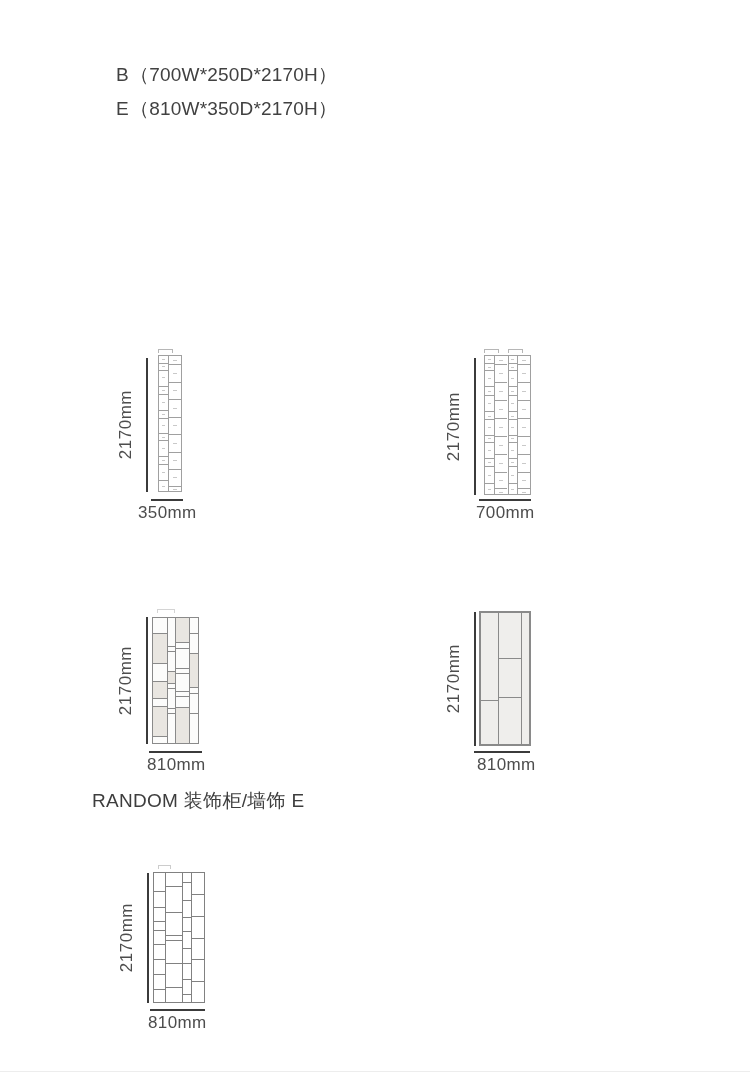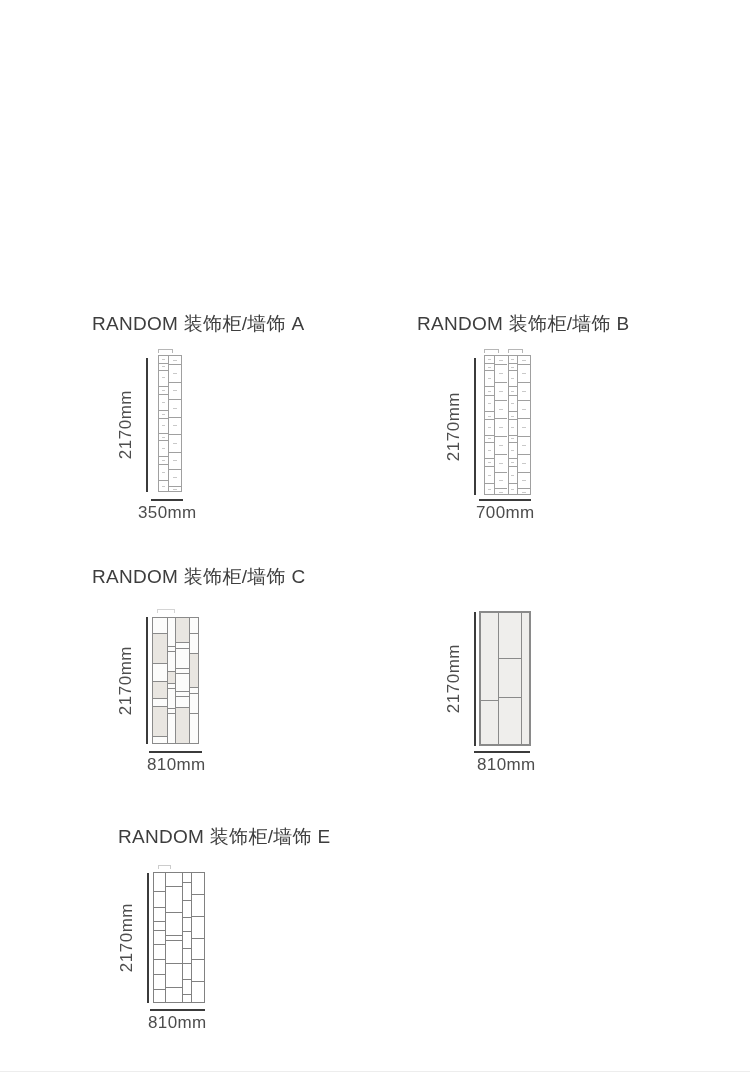--- a/index.html
+++ b/index.html
@@ -34,21 +34,21 @@
     position: absolute;
     font-size: 19px;
     color: #3d3d3d;
     letter-spacing: 0.3px;
     white-space: nowrap;
   }
   #title-a { left: 92px;  top: 311px; }
   #title-b { left: 417px; top: 311px; }
   #title-c { left: 92px;  top: 564px; }
   #title-d { left: 417px; top: 564px; }
-  #title-e { left: 92px;  top: 824px; margin-left: 26px; }
+  #title-e { left: 92px;  top: 788px; }
 
   
   .vline { position: absolute; width: 2px; background: #3b3b3b; }
   #vline-a { left: 146px; top: 358px; height: 134px; }
   #vline-b { left: 474px; top: 358px; height: 137px; }
   #vline-c { left: 146px; top: 617px; height: 127px; }
   #vline-d { left: 474px; top: 612px; height: 134px; }
   #vline-e { left: 147px; top: 873px; height: 130px; }
 
   .vlabel {
@@ -109,23 +109,28 @@
   #tick-b2 { left: 508px; top: 349px; width: 15px; }
   #tick-c  { left: 157px; top: 609px; width: 18px; border-color: #d4d4d4; }
   #tick-e  { left: 158px; top: 865px; width: 13px; border-color: #cccccc; }
 </style>
 </head>
 <body>
 
 <div id="page">
 
   <div class="spec-block">
+    <div class="spec-line indent">
+      <span class="spec-letter">B</span><span>（700W*250D*2170H）</span>
+    </div>
+    <div class="spec-line indent">
+      <span class="spec-letter">E</span><span>（810W*350D*2170H）</span>
+    </div>
   </div>
 
-  <div class="fig-title" id="title-a">RANDOM 装饰柜/墙饰 A</div>
   <div class="vlabel" id="vlabel-a">
       <span>2170mm</span>
     </div>
   <div class="vline" id="vline-a"></div>
   <div class="top-tick" id="tick-a"></div>
   <div class="drawing" id="draw-a" style="border: 1px solid rgb(160, 160, 160); background: rgb(255, 255, 255);">
       <div class="draw-col" style="left: 0%; width: 42%;">
         <div class="draw-cell" style="top: 0%; height: 5%;">
           <div class="cell-mark"></div>
         </div>
@@ -189,21 +194,20 @@
           <div class="cell-mark"></div>
         </div>
         <div class="draw-cell" style="top: 96%; height: 4%; border-top: 1px solid rgb(160, 160, 160);">
           <div class="cell-mark"></div>
         </div>
       </div>
     </div>
   <div class="hline" id="hline-a"></div>
   <div class="hlabel" id="hlabel-a">350mm</div>
 
-  <div class="fig-title" id="title-b">RANDOM 装饰柜/墙饰 B</div>
   <div class="vlabel" id="vlabel-b">
       <span>2170mm</span>
     </div>
   <div class="vline" id="vline-b"></div>
   <div class="top-tick" id="tick-b1"></div>
   <div class="top-tick" id="tick-b2"></div>
   <div class="drawing" id="draw-b" style="border: 1px solid rgb(160, 160, 160); background: rgb(255, 255, 255);">
       <div class="draw-col" style="left: 0%; width: 21%;">
         <div class="draw-cell" style="top: 0%; height: 5%;">
           <div class="cell-mark"></div>
@@ -335,21 +339,20 @@
           <div class="cell-mark"></div>
         </div>
         <div class="draw-cell" style="top: 96%; height: 4%; border-top: 1px solid rgb(160, 160, 160);">
           <div class="cell-mark"></div>
         </div>
       </div>
     </div>
   <div class="hline" id="hline-b"></div>
   <div class="hlabel" id="hlabel-b">700mm</div>
 
-  <div class="fig-title" id="title-c">RANDOM 装饰柜/墙饰 C</div>
   <div class="vlabel" id="vlabel-c">
       <span>2170mm</span>
     </div>
   <div class="vline" id="vline-c"></div>
   <div class="top-tick" id="tick-c"></div>
   <div class="drawing" id="draw-c" style="border: 1.5px solid rgb(138, 138, 138); background: rgb(252, 252, 251);">
       <div class="draw-col" style="left: 0%; width: 31%;">
         <div class="draw-cell" style="top: 0%; height: 12%;"></div>
         <div class="draw-cell" style="top: 12%; height: 24%; border-top: 1.5px solid rgb(138, 138, 138); background: rgb(233, 230, 225);"></div>
         <div class="draw-cell" style="top: 36%; height: 14%; border-top: 1.5px solid rgb(138, 138, 138);"></div>

